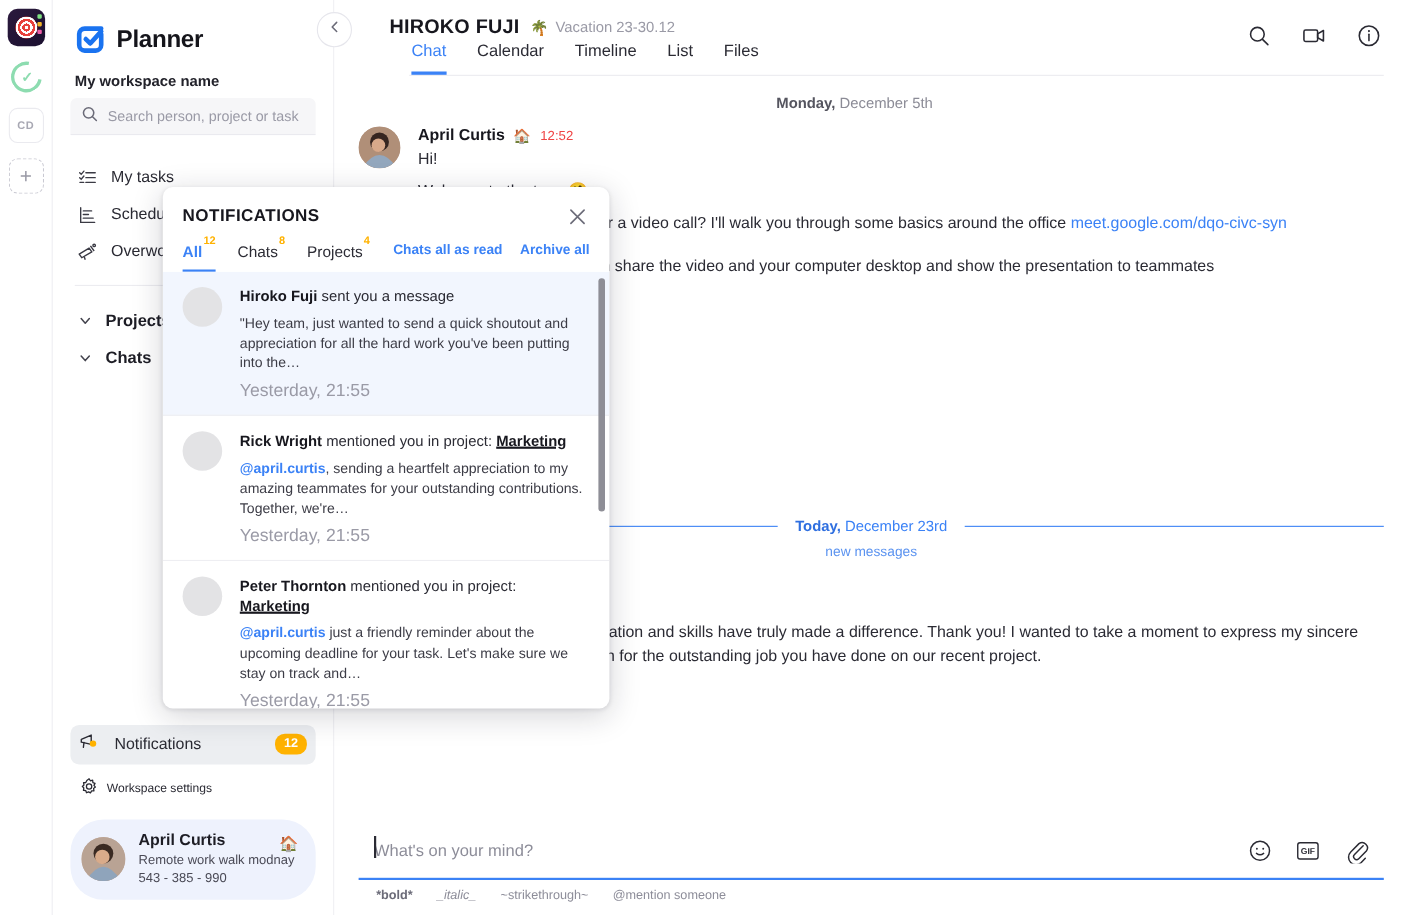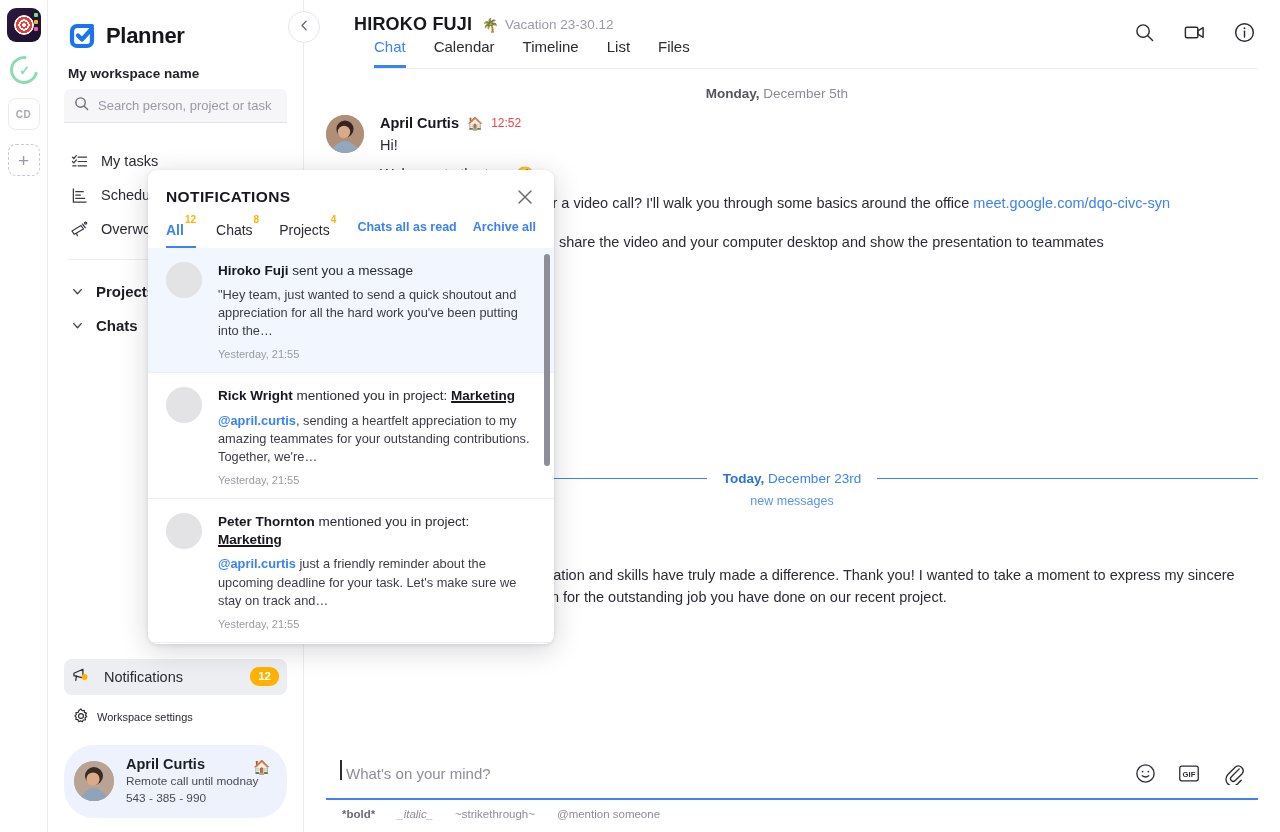--- a/index.html
+++ b/index.html
@@ -161,21 +161,21 @@
 
   .composer { flex:0 0 auto; padding: 14px 22px 12px 22px; }
   .composer-box {
     border-bottom: 2px solid #3b82f6; background:#fff;
     display:flex; align-items:center; gap:18px; padding: 10px 12px 12px 14px;
     position: relative;
   }
   .composer-box .caret { position:absolute; left:14px; top:10px; width:1.5px; height:20px; background:#2b2b34; }
   .composer-input {
     flex:1; border:0; outline:0; font-size:15px; font-family: inherit;
-    color:#2b2b34; background:transparent; padding-left: 6px;
+    color:#2b2b34; background:transparent; 
   }
   .composer-input::placeholder { color:#8d8d99; }
   .cicon { width:26px; height:26px; display:flex; align-items:center; justify-content:center; color:#2b2b34; cursor:pointer; }
   .hints { display:flex; gap:22px; padding: 8px 6px 0 16px; font-size:11.5px; color:#8d8d99; }
   .hints b { color:#6b6b78; }
   .hints i { font-style: italic; }
 
   
   .notif-panel {
     position:absolute; left:148px; top:170px; width: 406px; height: 474px;
@@ -198,21 +198,21 @@
   .np-list { flex:1; overflow:hidden; position:relative; }
   .np-item { display:flex; gap:16px; padding: 14px 18px 12px 18px; border-bottom:1px solid #eeeef2; }
   .np-item.unread { background:#f2f6fe; }
   .np-av { width:36px; height:36px; border-radius:50%; background:#e3e3e5; flex:0 0 36px; }
   .np-body { flex:1; min-width:0; }
   .np-line1 { font-size:13.5px; color:#2b2b34; line-height:1.35; margin-bottom:6px; }
   .np-line1 b { font-weight:700; color:#17171e; }
   .np-line1 u { font-weight:700; color:#17171e; text-decoration-thickness:1.5px; }
   .np-snippet { font-size:12.8px; color:#3c3c46; line-height:1.42; }
   .np-snippet .m { color:#3b82f6; font-weight:700; }
-  .np-time { font-size:11px; color:#9a9aa6; margin-top:8px; }
+  .np-time { font-size:16px; color:#9a9aa6; margin-top:8px; }
   .np-scroll {
     position:absolute; right:4px; top:6px; width:6px; height:212px;
     background:#8e8e96; border-radius:4px; z-index: 3;
   }
 </style>
 </head>
 <body>
 
 <div id="app">
 
@@ -338,21 +338,21 @@
         <div class="avatar">
           <svg width="40" height="40" viewBox="0 0 40 40">
             <rect width="40" height="40" fill="#b9a394"></rect>
             <circle cx="20" cy="15" r="9" fill="#3a2a22"></circle>
             <circle cx="19" cy="18" r="6.6" fill="#d9ab8a"></circle>
             <path d="M4 40 Q12 27 20 27 Q28 27 36 40 Z" fill="#8fa4bb"></path>
           </svg>
         </div>
         <div>
           <div class="user-name">April Curtis</div>
-          <div class="user-status">Remote call until modnay</div>
+          <div class="user-status">Remote work walk modnay</div>
           <div class="user-phone">543 - 385 - 990</div>
         </div>
         <span class="user-emoji">🏠</span>
       </div>
     </div>
   </div>
 
   <div class="main">
 
     <div class="topbar">

